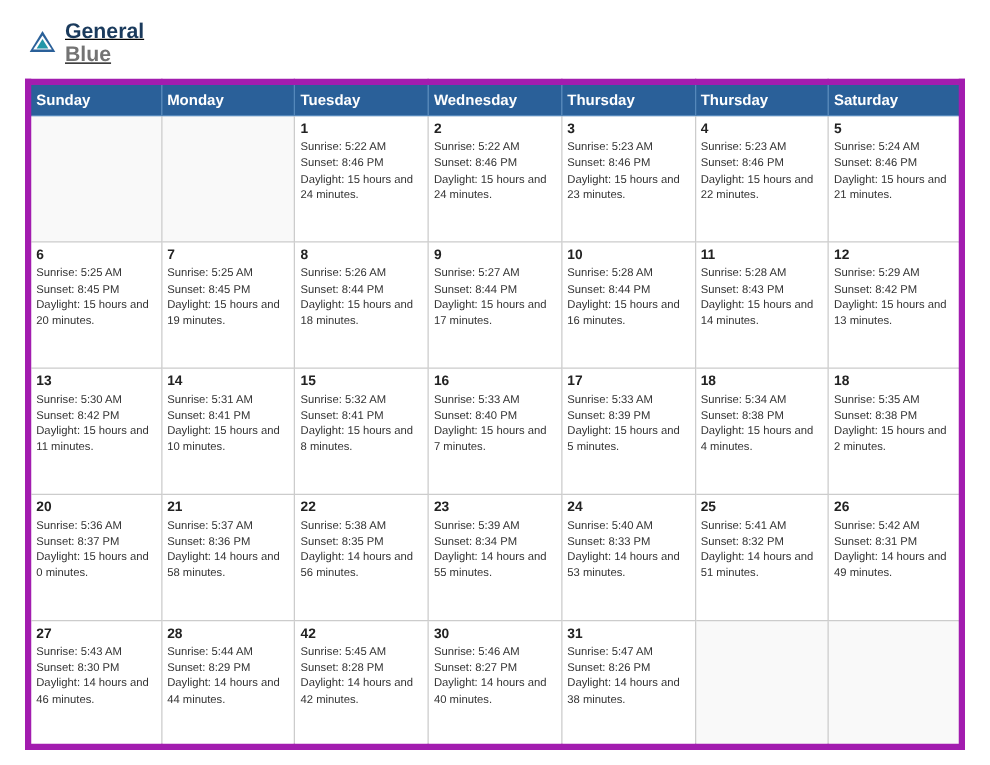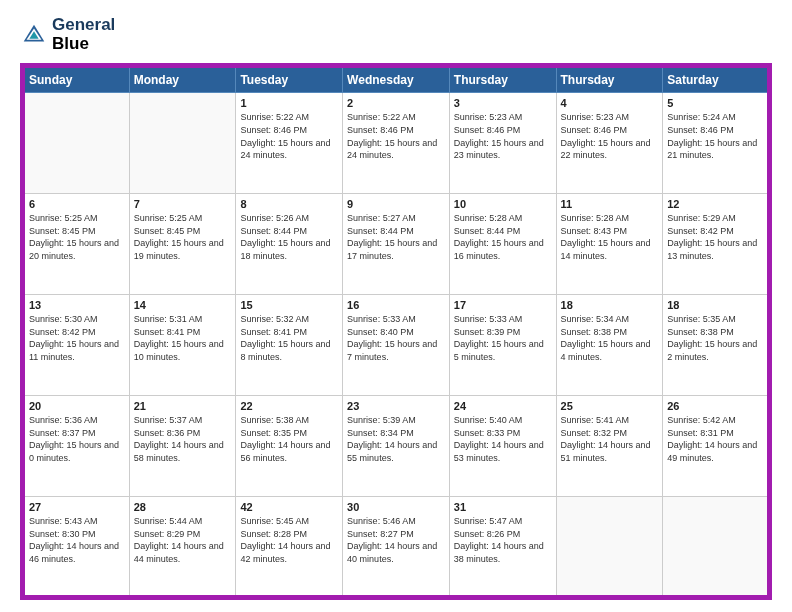--- a/index.html
+++ b/index.html
@@ -15,20 +15,21 @@
       height: 612px;
       padding: 16px 20px 12px 20px;
       display: flex;
       flex-direction: column;
     }
     .header {
       display: flex;
       justify-content: space-between;
       align-items: flex-start;
       margin-bottom: 10px;
+      text-decoration: underline;
     }
     .logo {
       display: flex;
       align-items: center;
       gap: 4px;
     }
     .logo-icon {
       width: 28px;
       height: 28px;
     }
@@ -93,21 +94,21 @@
 <div class="page">
   <div class="header">
     <div class="logo">
       <svg class="logo-icon" viewBox="0 0 30 30">
         <polygon points="15,4 26,22 4,22" fill="#2a6099"></polygon>
         <polygon points="15,8 23,20 7,20" fill="#fff"></polygon>
         <polygon points="15,11 20,19 10,19" fill="#2196a8"></polygon>
       </svg>
       <div>
         <div style="font-size:17px;font-weight:bold;color:#1a3a5c;line-height:1.1">General</div>
-        <div style="font-size:17px;font-weight:bold;color:#000000;line-height:1.1">Blue</div>
+        <div style="font-size:17px;font-weight:bold;color:#737373;line-height:1.1">Blue</div>
       </div>
     </div>
     <div class="title-block">
       <div class="month-title"></div>
       <div class="location"></div>
     </div>
   </div>
 
   <table class="calendar">
     <thead>

